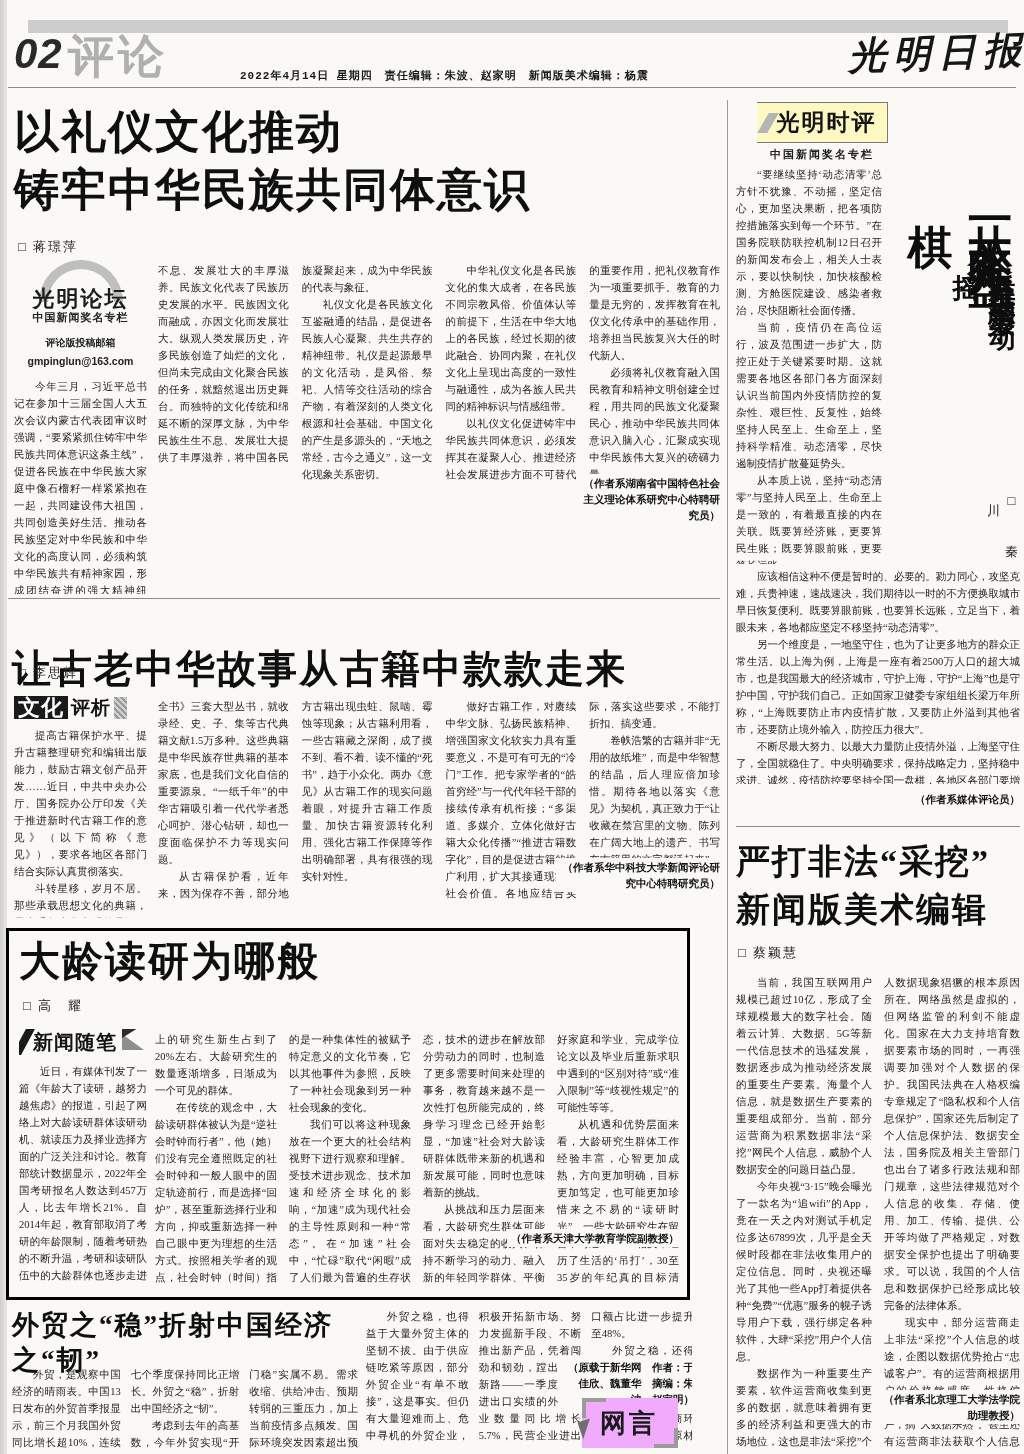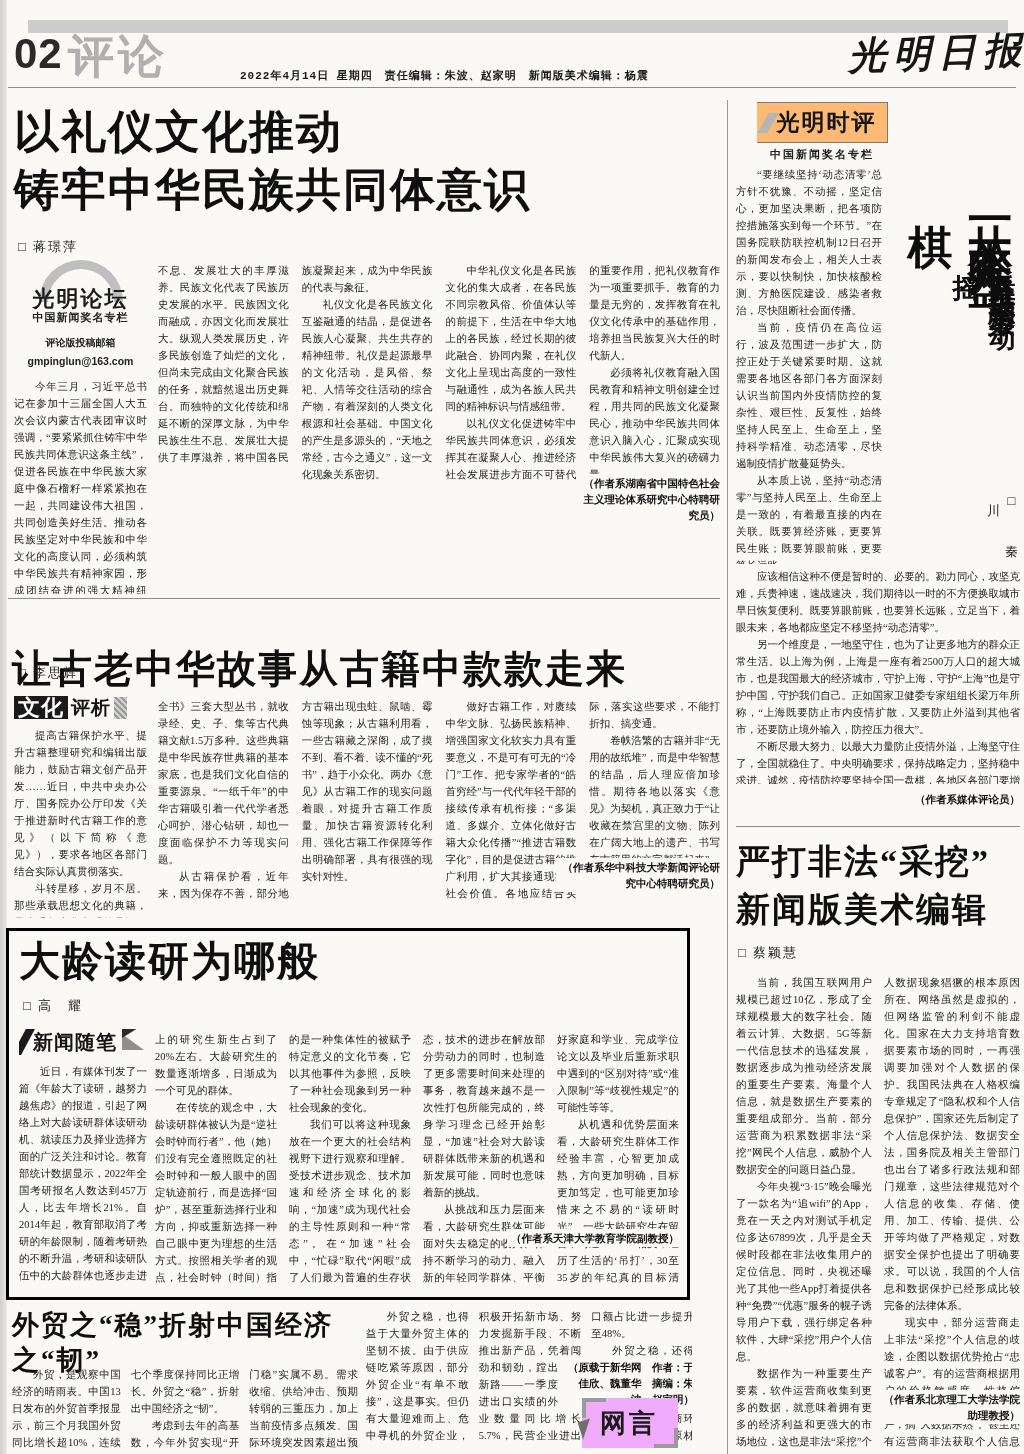--- a/index.html
+++ b/index.html
@@ -3,21 +3,21 @@
 <meta charset="utf-8">
 <style>
   html,body{margin:0;padding:0;}
   body{width:1024px;height:1454px;position:relative;background:#faf9f6;overflow:hidden;
        font-family:"Liberation Serif","DejaVu Serif",serif;color:#1c1c1c;}
   .abs{position:absolute;}
   
   .edge-strip{left:0;top:0;width:7px;height:1454px;background:linear-gradient(to right,#cfcecb,#ece9e4);}
   .top-bar{left:28px;top:20px;width:980px;height:13px;background:#cdcdcd;}
   .page-num{left:14px;top:30px;font-family:"Liberation Sans","DejaVu Sans",sans-serif;
-            font-size:42px;font-weight:bold;color:#2a2a2a;letter-spacing:1px;}
+            font-size:42px;font-weight:bold;color:#2a2a2a;letter-spacing:1px;font-style:italic;}
   .section-title{left:68px;top:26px;font-size:46px;font-weight:bold;color:#b0b0b0;
             font-family:"Liberation Sans","DejaVu Sans",sans-serif;letter-spacing:4px;}
   .dateline{left:240px;top:68px;font-family:Liberation Mono, monospace;
             font-size:11px;font-weight:bold;color:#1a1a1a;letter-spacing:1px;}
   .masthead{left:848px;top:28px;width:172px;font-size:38px;font-weight:bold;font-style:italic;
             letter-spacing:7px;color:#161616;transform:rotate(-2deg);white-space:nowrap;}
   .hrule{background:#8d8d8d;height:1px;}
   .vrule{background:#9a9a9a;width:1px;}
   
   .headline{font-weight:bold;color:#0f0f0f;letter-spacing:2px;line-height:1.28;}
@@ -51,21 +51,21 @@
   .essay-badge{display:flex;align-items:center;gap:5px;margin-bottom:8px;}
   .essay-slash{width:9px;height:26px;background:#1a1a1a;transform:skewX(-28deg);}
   .essay-text{font-size:20px;font-weight:bold;letter-spacing:1px;color:#141414;
               font-family:"Liberation Sans","DejaVu Sans",sans-serif;}
   .fold-icon{width:0;height:0;border-left:22px solid #8f8f8f;border-top:16px solid transparent;
              position:relative;}
   .fold-icon::after{content:"";position:absolute;left:-22px;top:-22px;width:0;height:0;
              border-left:16px solid #2c2c2c;border-bottom:10px solid transparent;}
   
   .times-badge{border:1px solid #7a7a7a;border-left:none;padding:4px 10px 4px 6px;position:relative;
-               display:inline-block;background:#fdba74;}
+               display:inline-block;background:#fef9c3;}
   .times-badge .slash{display:inline-block;width:10px;height:20px;background:#b5b5b5;
                transform:skewX(-30deg);margin-right:4px;vertical-align:-3px;}
   .times-title{font-size:23px;font-weight:bold;letter-spacing:2px;color:#141414;
                font-family:"Liberation Sans","DejaVu Sans",sans-serif;display:inline-block;}
   .times-sub{font-size:11px;font-weight:bold;text-align:center;margin-top:4px;letter-spacing:2px;
              font-family:"Liberation Sans","DejaVu Sans",sans-serif;}
   
   .vtitle{writing-mode:vertical-rl;text-orientation:upright;display:flex;}
   .vt-main{font-size:45px;font-weight:bold;letter-spacing:8px;padding-top:78px;color:#0d0d0d;margin-left:10px;}
   .vt-sub{font-size:27px;font-weight:bold;letter-spacing:5px;padding-top:12px;color:#0d0d0d;margin-left:8px;}

